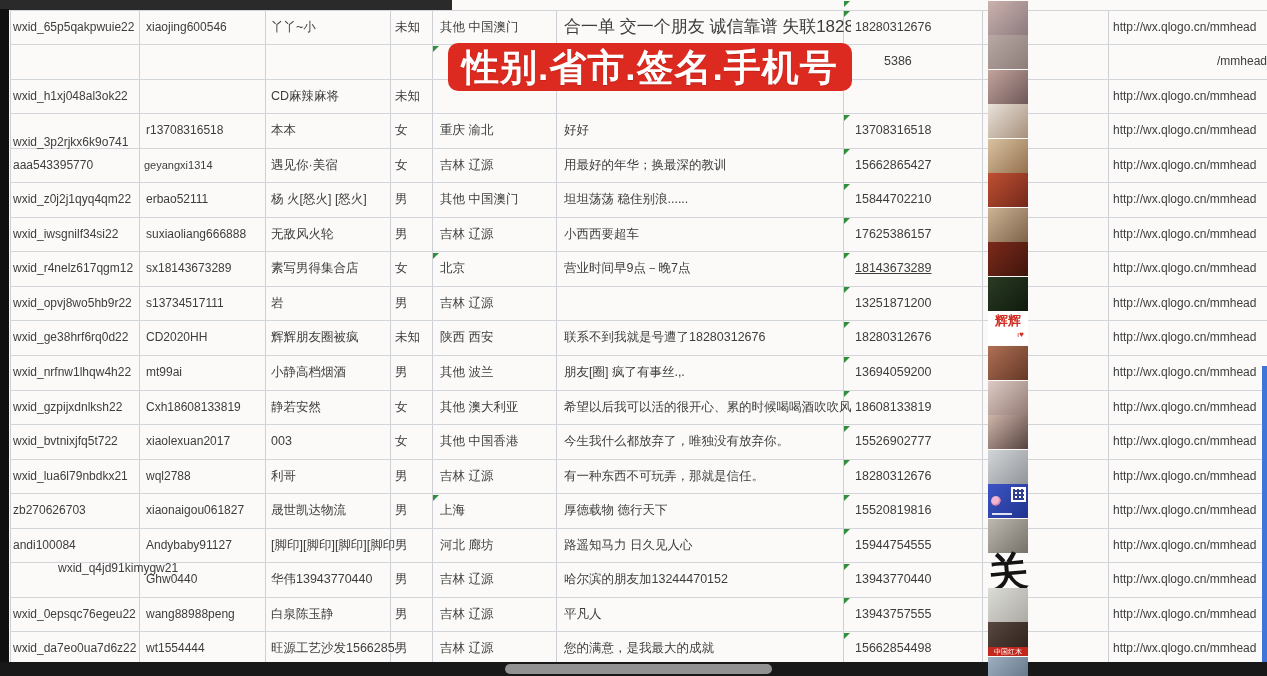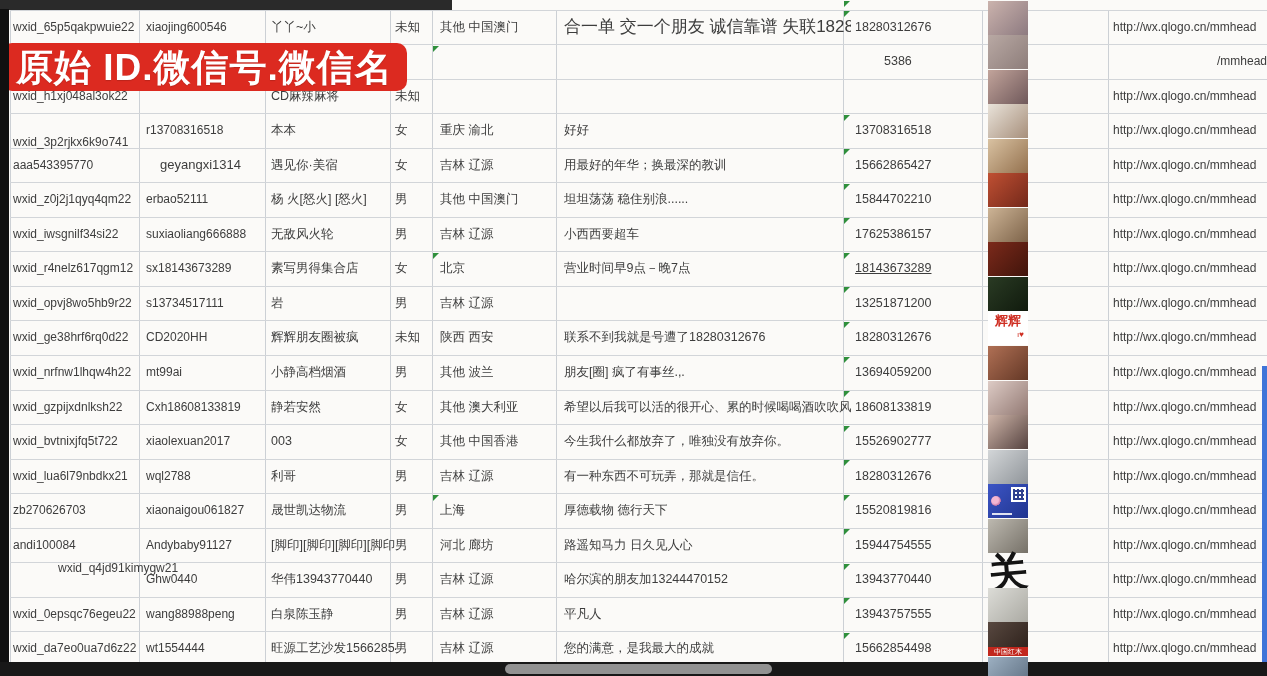--- a/index.html
+++ b/index.html
@@ -100,21 +100,21 @@
       <div class="cell" style="left: 1108px; top: 78.6px; width: 160px; height: 34.55px; line-height: 34.55px; padding-left: 5px; font-size: 12px;">http://wx.qlogo.cn/mmhead</div>
       <div class="cell" style="left: 10px; top: 113.15px; width: 129px; height: 34.55px; line-height: 34.55px; padding-left: 3px; font-size: 12px; margin-top: 12px;">wxid_3p2rjkx6k9o741</div>
       <div class="cell" style="left: 139px; top: 113.15px; width: 126px; height: 34.55px; line-height: 34.55px; padding-left: 7px; font-size: 12px;">r13708316518</div>
       <div class="cell" style="left: 265px; top: 113.15px; width: 125px; height: 34.55px; line-height: 34.55px; padding-left: 6px; font-size: 12.5px;">本本</div>
       <div class="cell" style="left: 390px; top: 113.15px; width: 42px; height: 34.55px; line-height: 34.55px; padding-left: 5px; font-size: 12.5px;">女</div>
       <div class="cell" style="left: 432px; top: 113.15px; width: 124px; height: 34.55px; line-height: 34.55px; padding-left: 8px; font-size: 12.5px;">重庆 渝北</div>
       <div class="cell" style="left: 556px; top: 113.15px; width: 287px; height: 34.55px; line-height: 34.55px; padding-left: 8px; font-size: 12.5px;">好好</div>
       <div class="cell" style="left: 843px; top: 113.15px; width: 139px; height: 34.55px; line-height: 34.55px; padding-left: 12px; font-size: 12.5px;">13708316518</div>
       <div class="cell" style="left: 1108px; top: 113.15px; width: 160px; height: 34.55px; line-height: 34.55px; padding-left: 5px; font-size: 12px;">http://wx.qlogo.cn/mmhead</div>
       <div class="cell" style="left: 10px; top: 147.7px; width: 129px; height: 34.55px; line-height: 34.55px; padding-left: 3px; font-size: 12px;">aaa543395770</div>
-      <div class="cell" style="left: 139px; top: 147.7px; width: 126px; height: 34.55px; line-height: 34.55px; padding-left: 21px; font-size: 13px;">geyangxi1314</div>
+      <div class="cell" style="left: 139px; top: 147.7px; width: 126px; height: 34.55px; line-height: 34.55px; padding-left: 5px; font-size: 11px;">geyangxi1314</div>
       <div class="cell" style="left: 265px; top: 147.7px; width: 125px; height: 34.55px; line-height: 34.55px; padding-left: 6px; font-size: 12.5px;">遇见你·美宿</div>
       <div class="cell" style="left: 390px; top: 147.7px; width: 42px; height: 34.55px; line-height: 34.55px; padding-left: 5px; font-size: 12.5px;">女</div>
       <div class="cell" style="left: 432px; top: 147.7px; width: 124px; height: 34.55px; line-height: 34.55px; padding-left: 8px; font-size: 12.5px;">吉林 辽源</div>
       <div class="cell" style="left: 556px; top: 147.7px; width: 287px; height: 34.55px; line-height: 34.55px; padding-left: 8px; font-size: 12.5px;">用最好的年华；换最深的教训</div>
       <div class="cell" style="left: 843px; top: 147.7px; width: 139px; height: 34.55px; line-height: 34.55px; padding-left: 12px; font-size: 12.5px;">15662865427</div>
       <div class="cell" style="left: 1108px; top: 147.7px; width: 160px; height: 34.55px; line-height: 34.55px; padding-left: 5px; font-size: 12px;">http://wx.qlogo.cn/mmhead</div>
       <div class="cell" style="left: 10px; top: 182.25px; width: 129px; height: 34.55px; line-height: 34.55px; padding-left: 3px; font-size: 12px;">wxid_z0j2j1qyq4qm22</div>
       <div class="cell" style="left: 139px; top: 182.25px; width: 126px; height: 34.55px; line-height: 34.55px; padding-left: 7px; font-size: 12px;">erbao52111</div>
       <div class="cell" style="left: 265px; top: 182.25px; width: 125px; height: 34.55px; line-height: 34.55px; padding-left: 6px; font-size: 12.5px;">杨 火[怒火] [怒火]</div>
       <div class="cell" style="left: 390px; top: 182.25px; width: 42px; height: 34.55px; line-height: 34.55px; padding-left: 5px; font-size: 12.5px;">男</div>
@@ -281,22 +281,22 @@
       <div class="flag" style="left: 844px; top: 425.6px;"></div>
       <div class="flag" style="left: 844px; top: 460.15px;"></div>
       <div class="flag" style="left: 844px; top: 494.7px;"></div>
       <div class="flag" style="left: 433px; top: 494.7px;"></div>
       <div class="flag" style="left: 844px; top: 529.25px;"></div>
       <div class="flag" style="left: 844px; top: 563.8px;"></div>
       <div class="flag" style="left: 844px; top: 598.35px;"></div>
       <div class="flag" style="left: 844px; top: 632.9px;"></div>
     </div>
 
-  <div class="banner" id="banner-left" style="left: 2px; top: 43px; height: 48px; background: rgb(220, 42, 32);">
-    <span>原始 ID.微信号.微信名</span>
+  <div class="banner" id="banner-middle" style="left: 448px; top: 43px; height: 48px; background: rgb(220, 42, 32);">
+    <span>性别.省市.签名.手机号</span>
   </div>
 
   <div class="edge" id="top-edge"></div>
   <div class="edge" id="left-edge"></div>
   <div class="edge" id="bottom-track" style="background: rgb(24, 24, 24);"></div>
   <div class="edge" id="h-thumb" style="background: rgb(146, 146, 146);"></div>
   <div class="edge" id="v-scroll" style="background: rgb(63, 116, 216);"></div>
 </div>
 
 </body></html>

